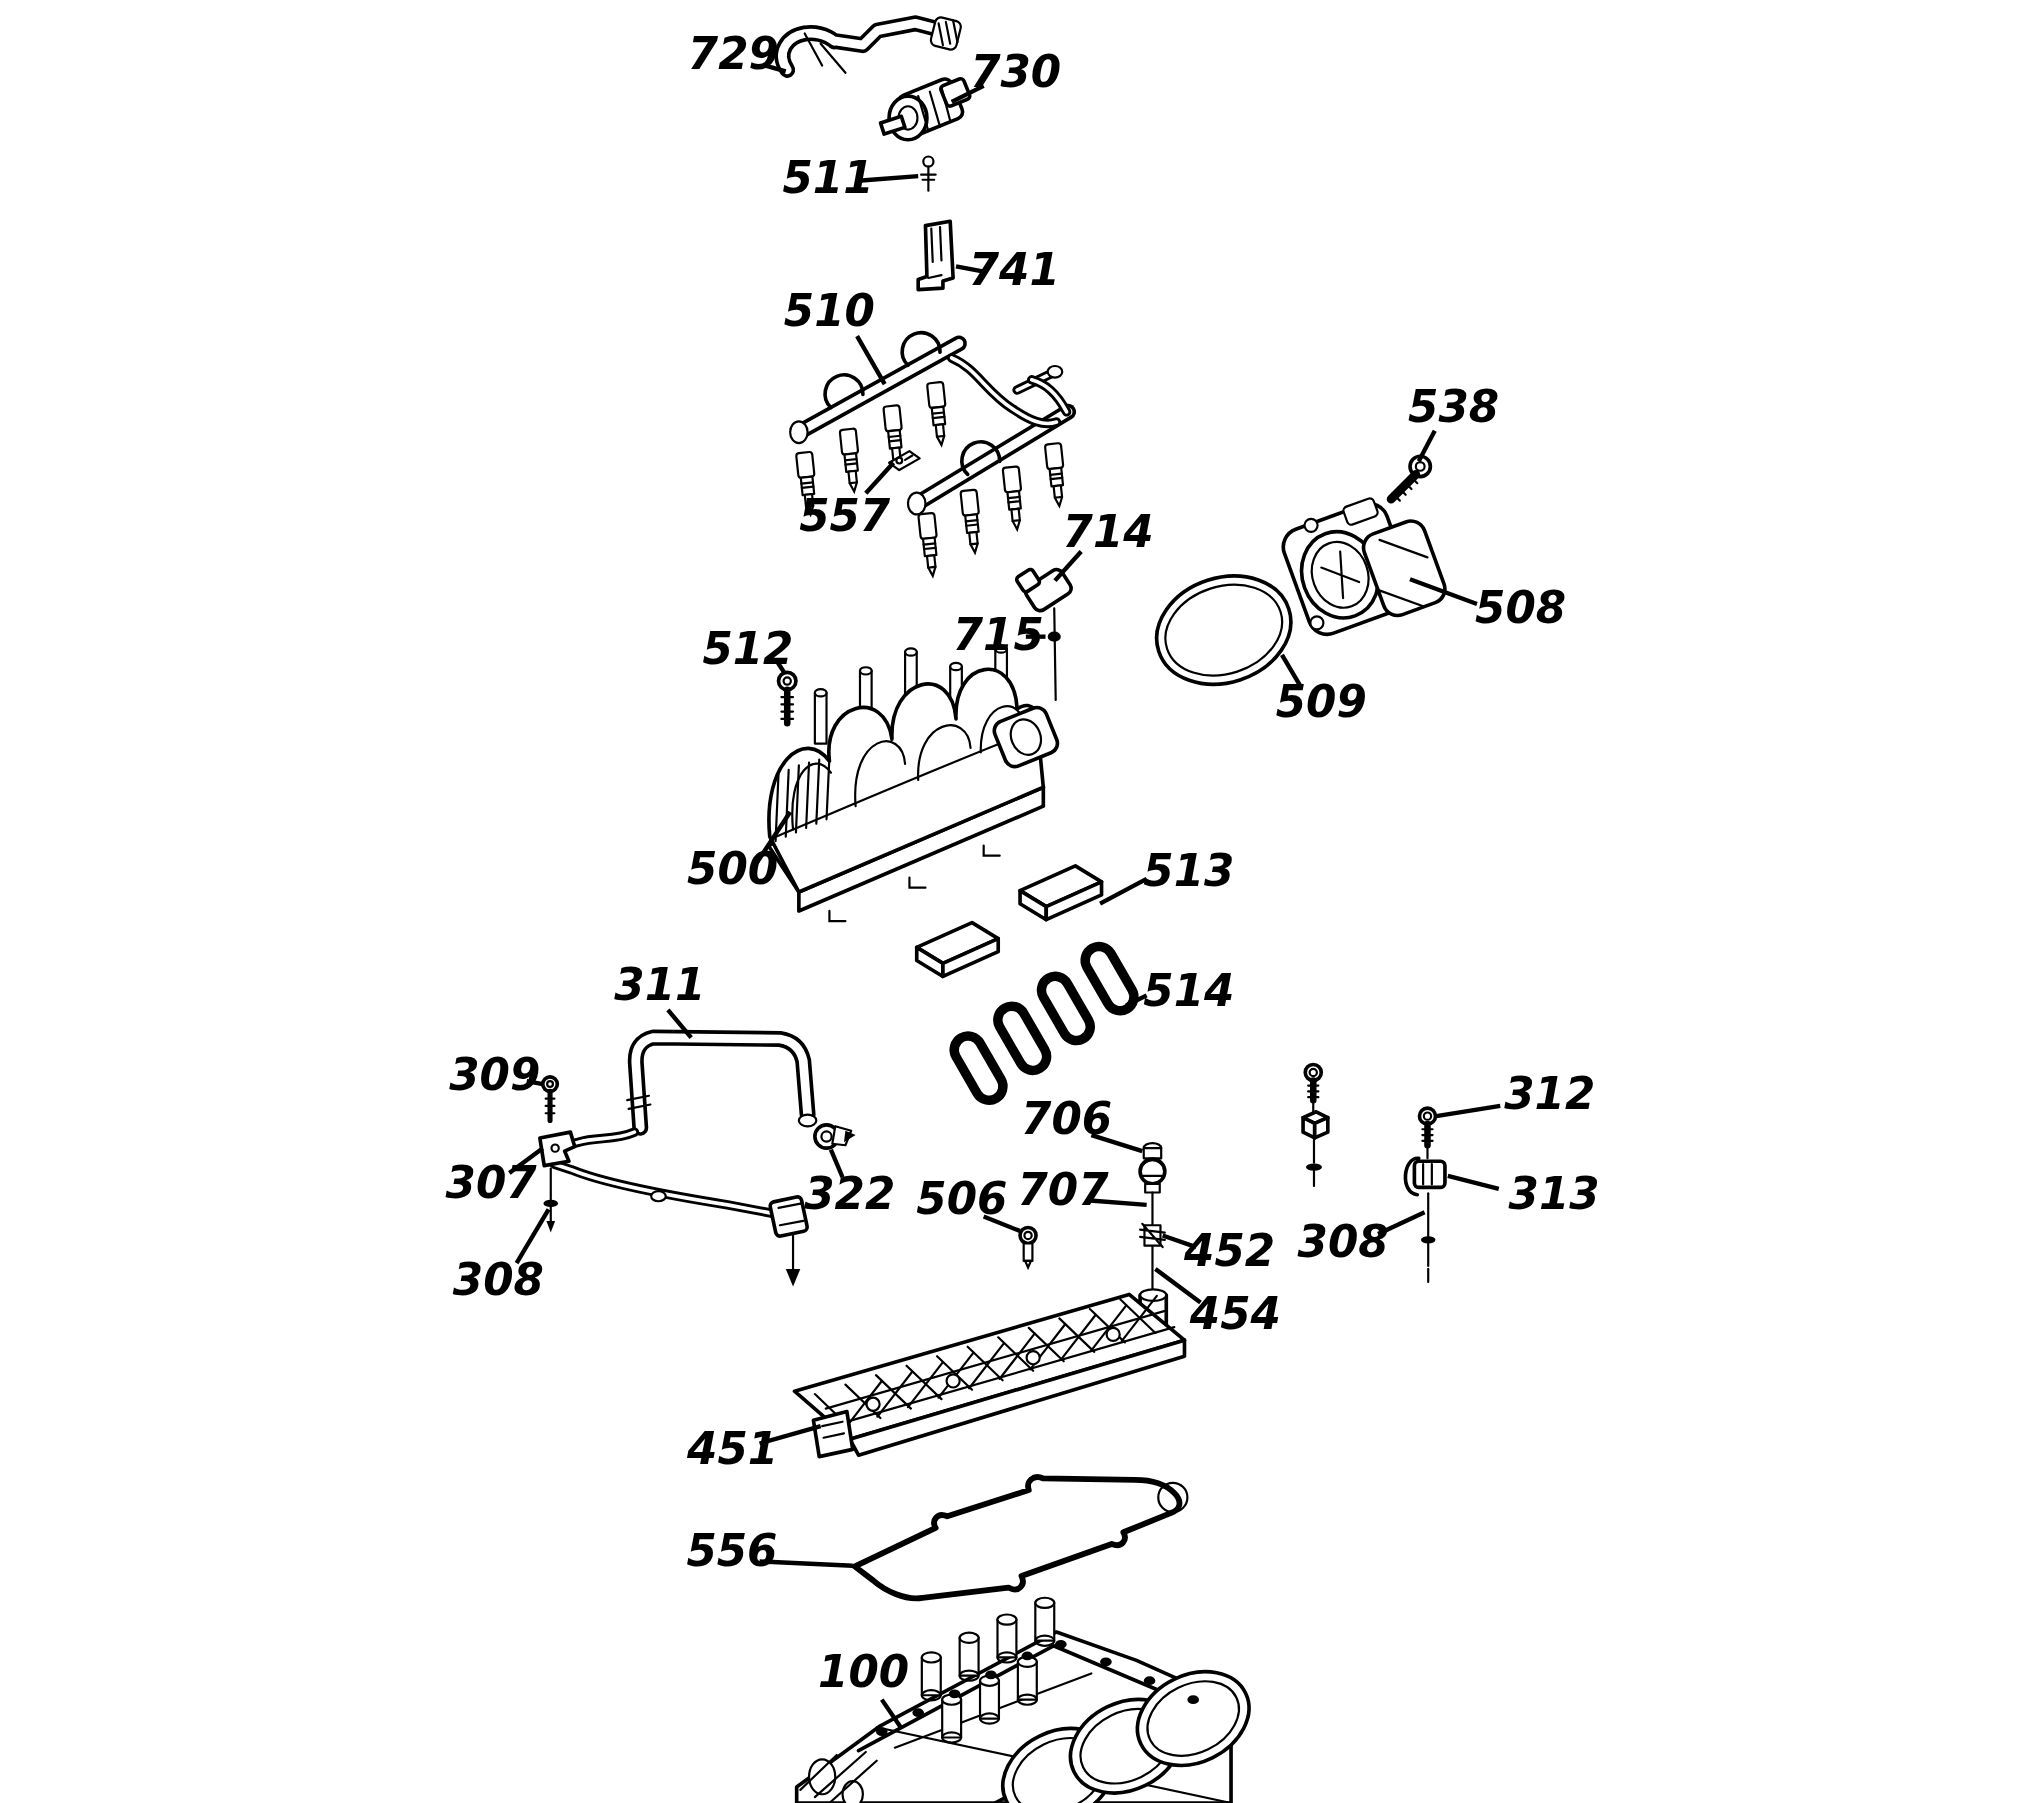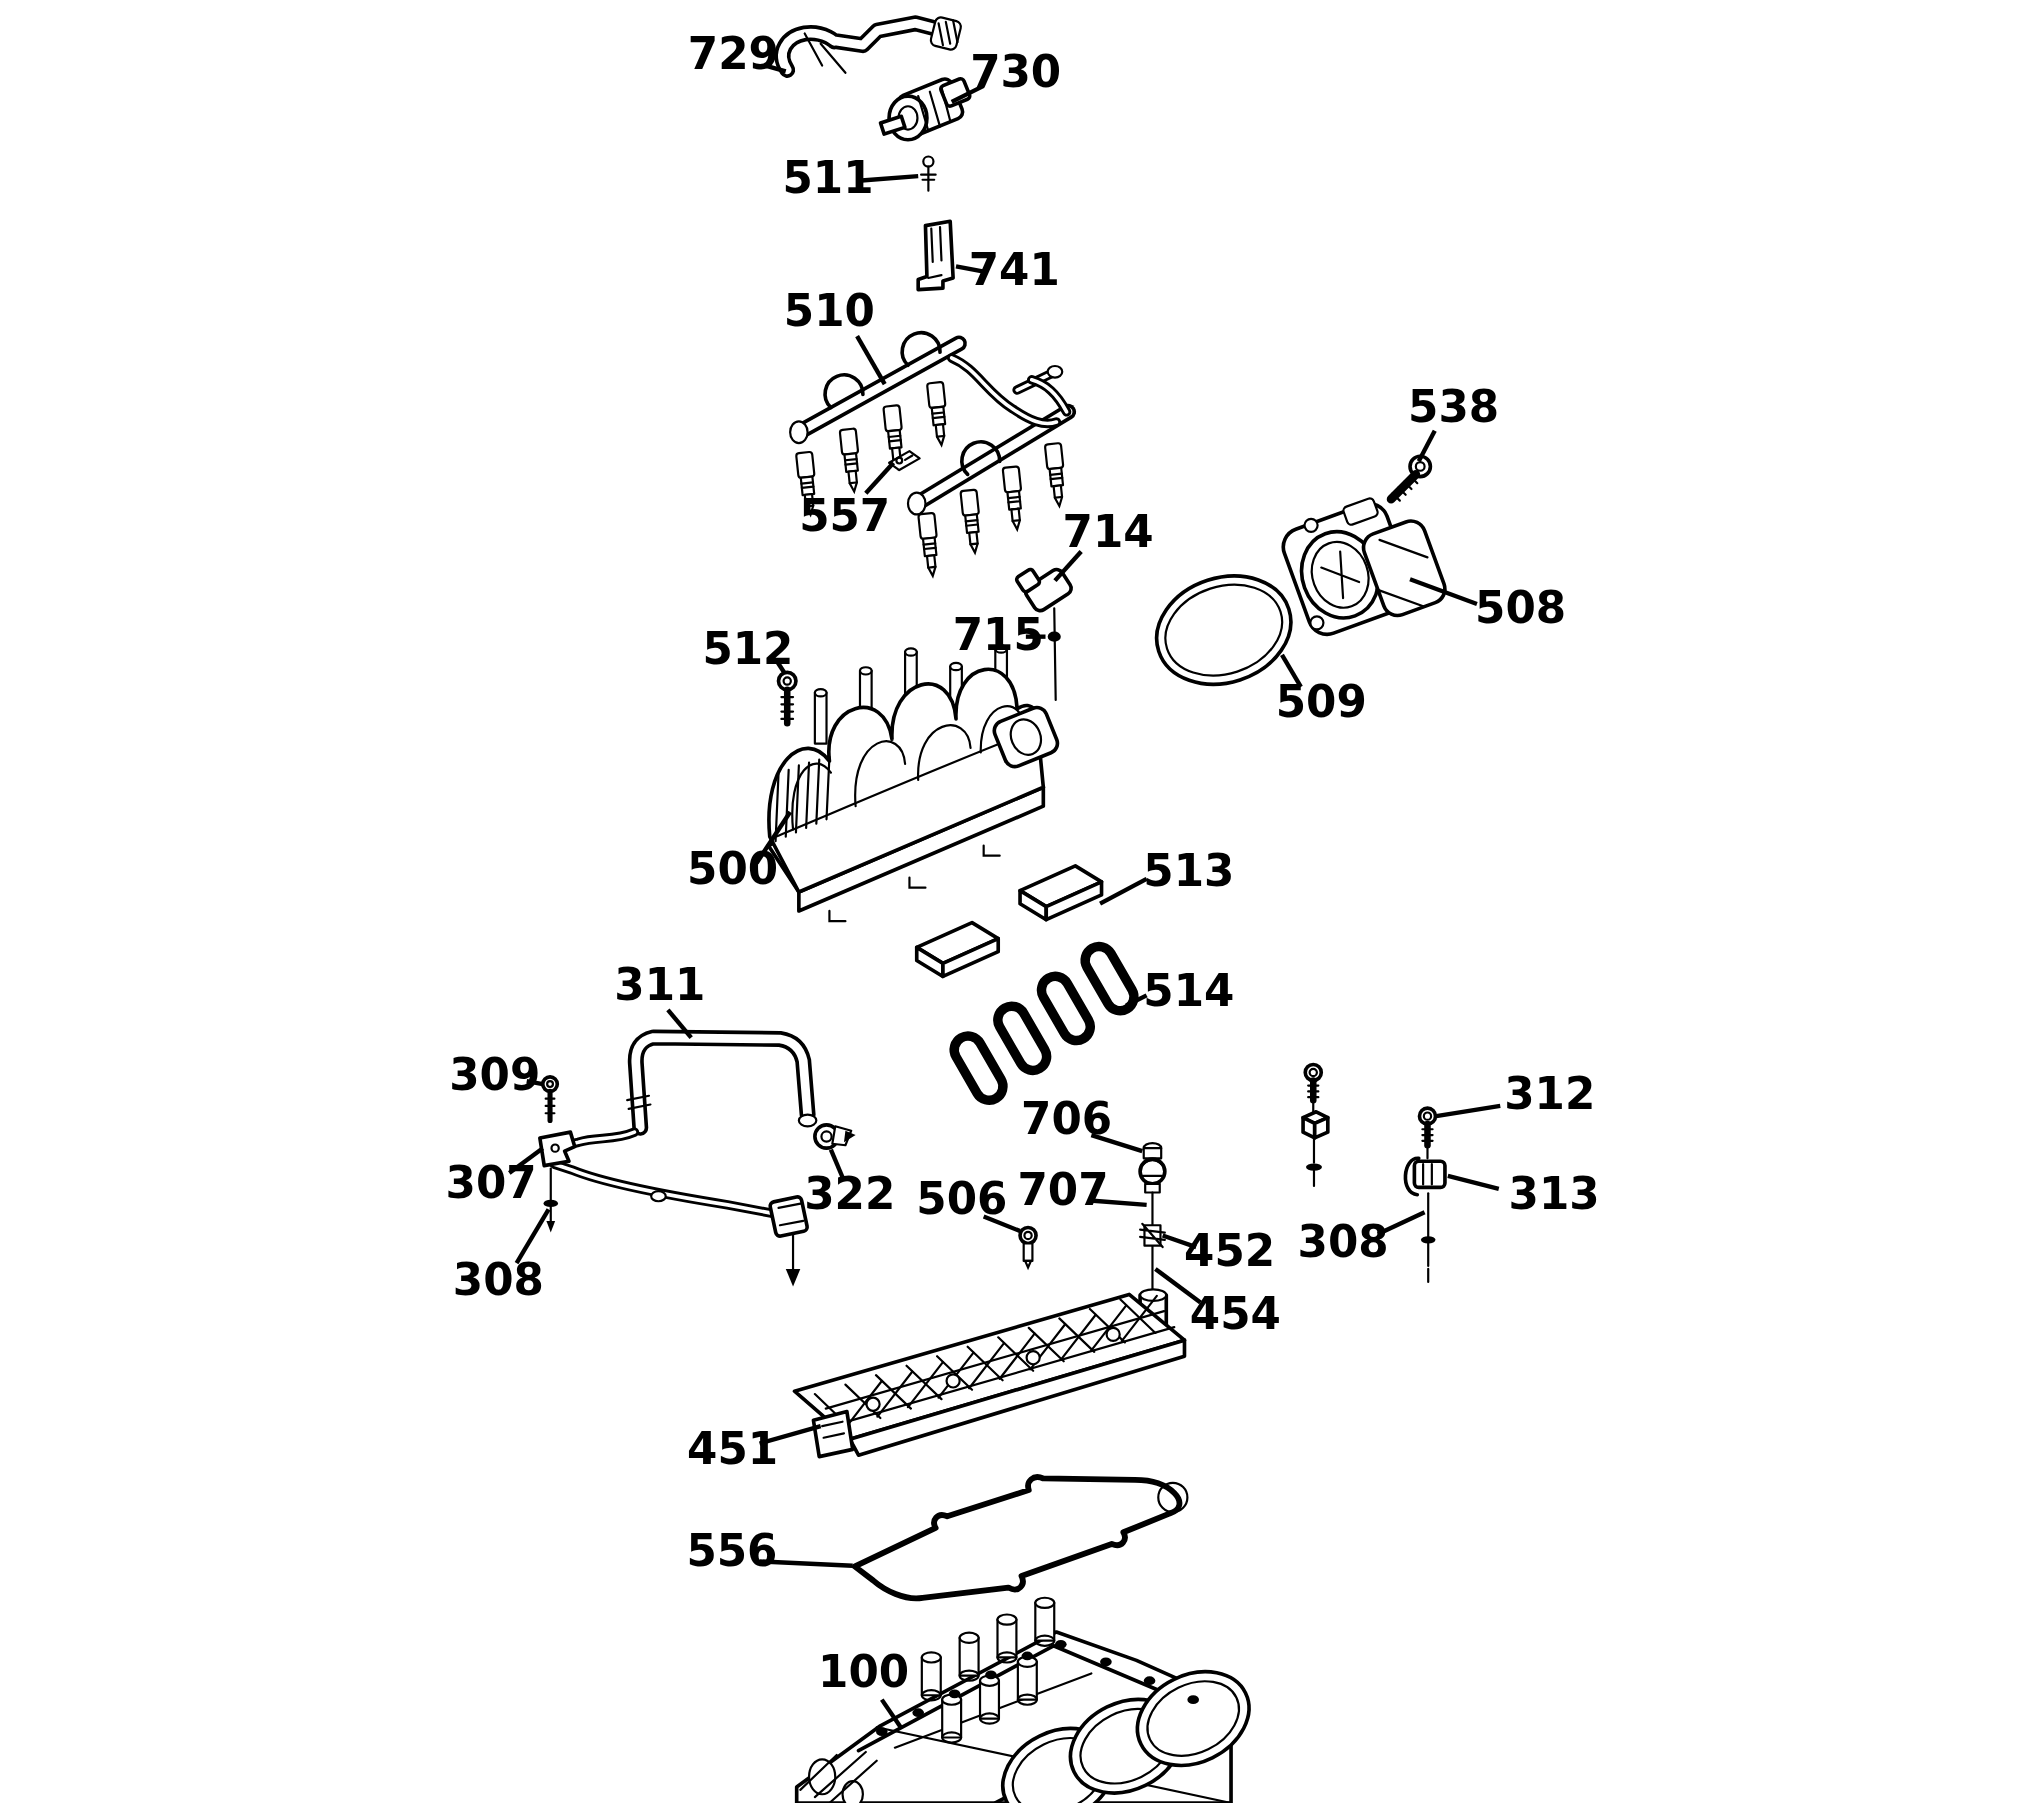--- a/index.html
+++ b/index.html
@@ -1,16 +1,16 @@
 <!DOCTYPE html>
 <html style="font-size:11.6px"><head>
 <meta charset="utf-8">
 <style>
   html,body{margin:0;padding:0;background:#ffffff;}
-  .stage{position:relative;width:2035px;height:1803px;background:#ffffff;overflow:hidden;}
+  .stage{position:relative;width:2035px;height:1803px;background:#ffffff;overflow:hidden;font-style:italic;}
   svg{position:absolute;inset:0;display:block;}
   .lbl{font-family:"DejaVu Sans",sans-serif;font-weight:700;font-size:60px;fill:#000;}
   .leader{stroke:#000;stroke-width:6;fill:none;}
   .ln{stroke:#000;stroke-width:5;fill:none;stroke-linecap:round;stroke-linejoin:round;}
   .ln3{stroke:#000;stroke-width:3;fill:none;stroke-linecap:round;}
   .fw{fill:#fff;stroke:#000;stroke-width:5;stroke-linejoin:round;}
   .fw3{fill:#fff;stroke:#000;stroke-width:3;stroke-linejoin:round;}
   .fb{fill:#000;stroke:none;}
   .tubeO{stroke:#000;stroke-width:22;fill:none;stroke-linecap:round;stroke-linejoin:round;}
   .tubeI{stroke:#fff;stroke-width:12;fill:none;stroke-linecap:round;stroke-linejoin:round;}

